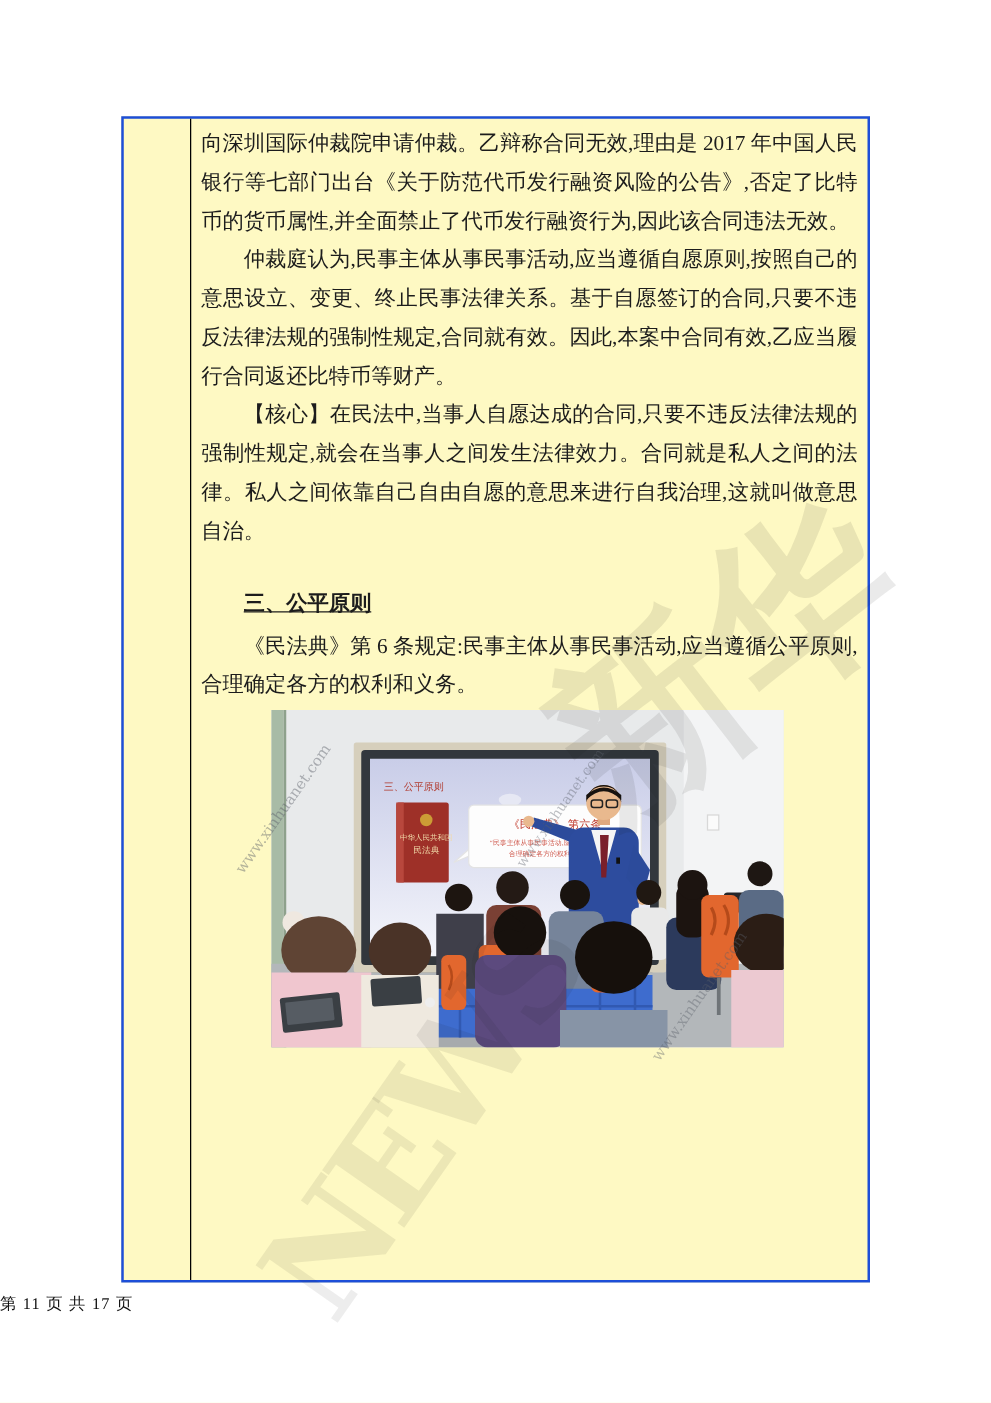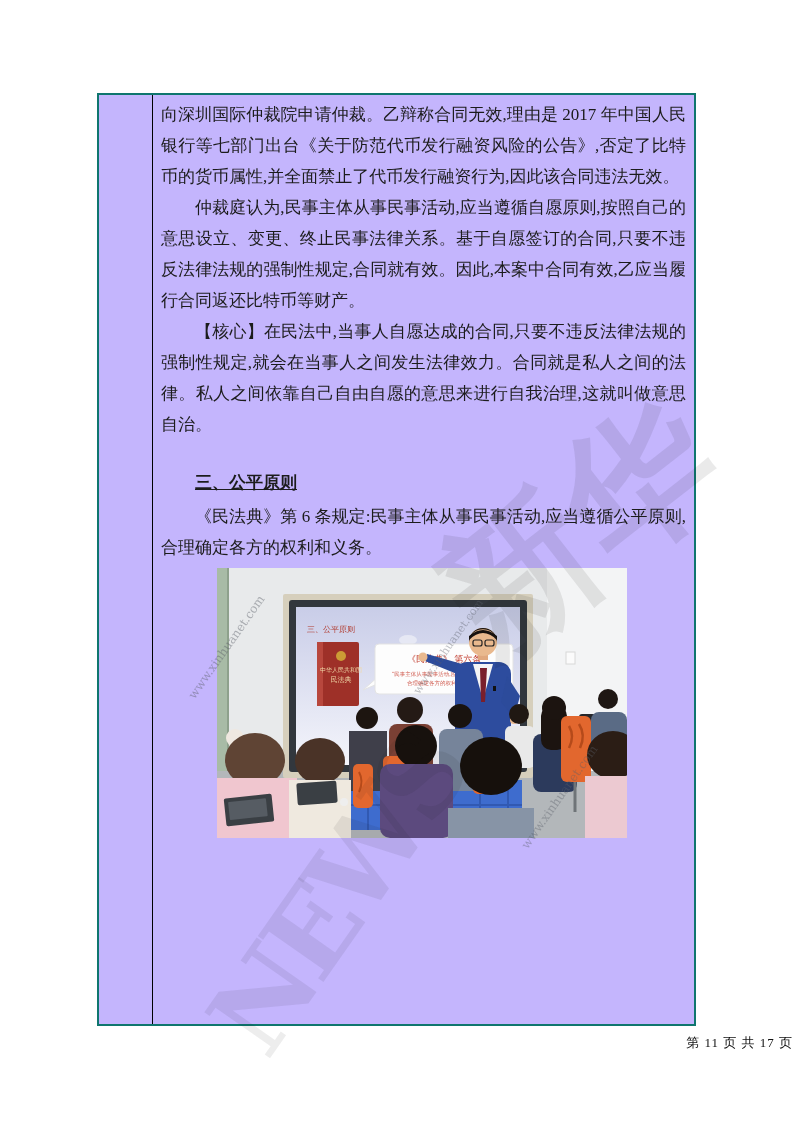--- a/index.html
+++ b/index.html
@@ -3,35 +3,35 @@
 <meta charset="utf-8">
 <style>
   html,body { margin:0; padding:0; background:#ffffff; }
   .page {
     position:relative; width:793px; height:1122px; background:#ffffff;
     overflow:hidden; font-family:"Liberation Serif","DejaVu Serif",serif;
     color:#1c1c1c;
   }
   .doc-table {
     position:absolute; left:97px; top:93px; width:599px; height:933px;
-    border:2px solid #0f766e; box-sizing:border-box; display:flex; background:#c4b5fd;
+    border:2px solid #1d4ed8; box-sizing:border-box; display:flex; background:#fef9c3;
     z-index:1;
   }
   .col-label { width:54px; flex:none; border-right:1px solid #000; box-sizing:border-box; }
   .col-content { flex:1; padding:4px 8px 0 8px; box-sizing:border-box; overflow:hidden; }
   .para { margin:0; font-size:17px; line-height:31px; text-align:justify; }
   .para.indent { text-indent:2em; }
   .section-heading {
     margin:27px 0 3px 0; font-size:17px; line-height:31px; font-weight:bold;
     text-decoration:underline; text-indent:2em;
   }
   .photo-wrap { margin:5px 0 0 56px; width:410px; height:270px; }
   .photo-wrap svg { display:block; }
   .page-footer {
-    position:absolute; left:0; top:1034px; width:100%; text-align:right;
+    position:absolute; left:0; top:1034px; width:100%; text-align:left;
     font-size:13px; letter-spacing:1px; color:#111; z-index:2;
   }
   
   .wm { position:absolute; pointer-events:none; z-index:4; white-space:nowrap;
         font-family:"DejaVu Serif",serif; }
   .wm-stamp1 { left:430px; top:430px; font-size:150px; font-weight:bold;
                color:rgba(20,20,20,0.09); transform:rotate(-38deg); }
   .wm-stamp2 { left:160px; top:830px; font-size:110px; font-weight:bold;
                letter-spacing:-8px; color:rgba(20,20,20,0.08); transform:rotate(-55deg); }
   .wm-url1 { left:165px; top:640px; font-size:12px; color:rgba(90,96,104,0.45);

